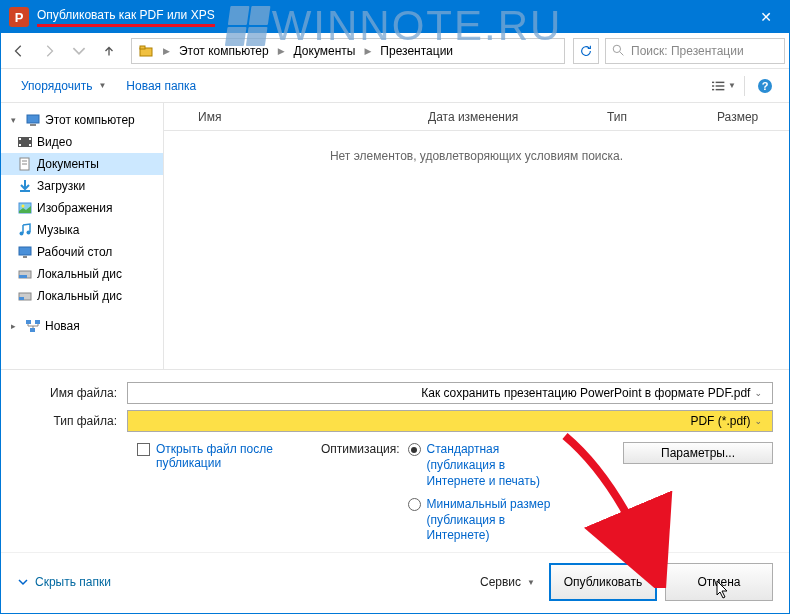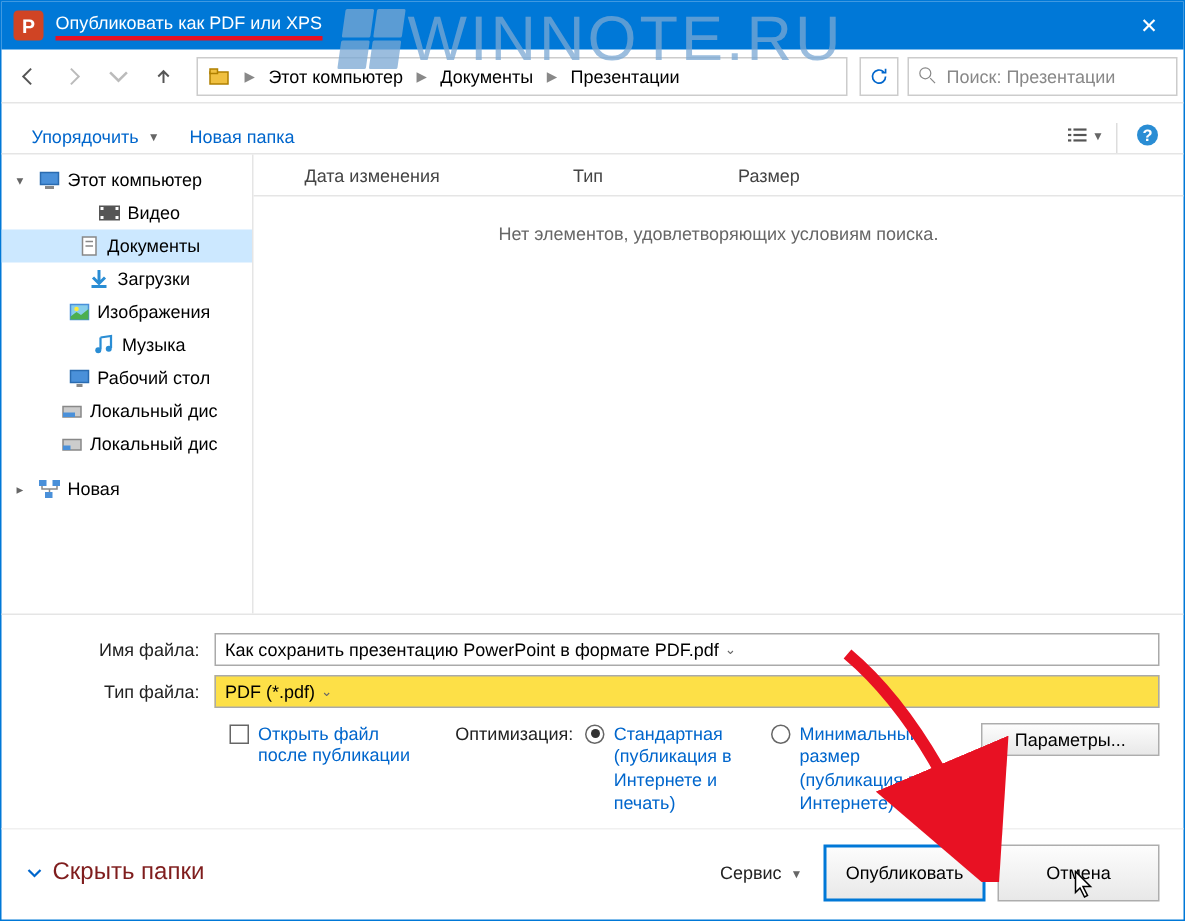--- a/index.html
+++ b/index.html
@@ -14,59 +14,59 @@
 .nav-btn { width: 28px; height: 28px; display: flex; align-items: center; justify-content: center; color: #666; cursor: pointer; border-radius:2px;}
 .nav-btn svg { width: 14px; height: 14px; }
 .nav-btn.disabled { color: #bbb; }
 .nav-sep { width:1px; height:20px; background:#ddd; margin:0 4px;}
 .path-box { flex: 1; height: 26px; border: 1px solid #ccc; display: flex; align-items: center; font-size: 12px; margin: 0 6px; background:#fff;}
 .path-seg { padding: 0 6px; display: flex; align-items: center; gap:4px; height:100%; cursor:pointer;}
 .path-caret { color:#888; font-size:9px; padding:0 3px;}
 .path-icon { width:16px; height:16px; display:inline-flex; align-items:center; justify-content:center;}
 .refresh-btn { width:26px; height:26px; border:1px solid #ccc; display:flex;align-items:center;justify-content:center; margin-right:4px; cursor:pointer;}
 .search-box { width: 180px; height: 26px; border: 1px solid #ccc; display: flex; align-items: center; padding: 0 6px; font-size: 12px; color: #888; gap:6px;}
-.toolbar { height: 34px; display: flex; align-items: flex-end; padding: 0 12px; font-size: 12px; color: #0066cc; gap:4px; border-bottom:1px solid #e5e5e5;}
+.toolbar { height: 34px; display: flex; align-items: center; padding: 0 12px; font-size: 12px; color: #0066cc; gap:4px; border-bottom:1px solid #e5e5e5;}
 .toolbar-btn { padding: 4px 8px; cursor: pointer; display:flex; align-items:center; gap:4px;}
 .dropdown-caret { font-size: 8px; color: #666; margin-left:2px;}
 .toolbar-spacer { flex: 1; }
 .view-icon { width:24px; height:24px; display:flex; align-items:center; justify-content:center; cursor:pointer;}
 .content { flex: 1; display: flex; min-height: 0; }
 .sidebar { width: 168px; border-right: 1px solid #e5e5e5; overflow: hidden; font-size: 12px; padding: 6px 0;}
 .tree-item { display: flex; align-items: center; padding: 2px 0 2px 10px; gap: 4px; cursor: pointer; white-space: nowrap; height:22px;}
 .tree-item.selected { background: #cce8ff; }
-.tree-item.sub { padding-left: 16px; justify-content: center; }
+.tree-item.sub { padding-left: 16px; }
 .tree-caret { width: 10px; font-size: 9px; color: #666; }
 .tree-icon { width: 16px; height: 16px; display:inline-flex; align-items:center; justify-content:center;}
 .tree-spacer { height: 8px; }
 .file-area { flex: 1; display: flex; flex-direction: column; }
 .col-headers { height: 28px; border-bottom: 1px solid #e5e5e5; display: flex; align-items: center; font-size: 12px; color: #444; padding-left:26px;}
 .col-h { padding: 0 8px; }
 .col-h.name { width: 230px; }
 .col-h.date { width: 150px; }
 .col-h.type { width: 110px; margin-left: 29px; }
 .col-h.size { width: 80px; }
 .empty-msg { text-align: center; color: #666; font-size: 12px; margin-top: 18px; }
-.bottom { border-top: 1px solid #e5e5e5; padding: 12px 16px 8px 32px; font-size: 12px; }
+.bottom { border-top: 1px solid #e5e5e5; padding: 12px 16px 8px 16px; font-size: 12px; }
 .field-row { display: flex; align-items: center; margin-bottom: 6px; }
 .field-label { width: 110px; text-align: right; padding-right: 10px; color: #222; }
 .field-input { flex: 1; height: 22px; border: 1px solid #aaa; padding: 0 6px; font-size: 12px; background:#fff;}
-.field-combo { display:flex; align-items:center; justify-content:flex-start;}
+.field-combo { display:flex; align-items:center; justify-content:flex-end;}
 .combo-arrow { color:#666; padding:0 4px; font-size:9px;}
 .options-area { display: flex; margin-top: 10px; padding-left: 120px; gap: 24px; align-items:flex-start;}
 .checkbox-row { display: flex; align-items: flex-start; gap: 6px; color: #0066cc; cursor: pointer; width:160px;}
 .checkbox-box { width: 13px; height: 13px; border: 1px solid #666; background:#fff; flex-shrink:0; margin-top:1px;}
-.opt-col { display: flex; flex-direction: row; gap: 8px; }
+.opt-col { display: flex; flex-direction: column; gap: 8px; }
 .opt-label { color: #222; }
 .radio-row { display: flex; align-items: flex-start; gap: 6px; }
 .radio-circle { width: 13px; height: 13px; border: 1px solid #666; border-radius: 50%; flex-shrink:0; margin-top:1px; display:flex; align-items:center; justify-content:center; background:#fff;}
 .radio-circle.sel::after { content:''; width:6px; height:6px; background:#333; border-radius:50%;}
 .radio-label { color: #0066cc; max-width: 140px; line-height:1.3;}
 .params-btn { width: 150px; height: 22px; border: 1px solid #adadad; background: linear-gradient(#fdfdfd,#e8e8e8); font-size: 12px; cursor: pointer; margin-left:auto; align-self:flex-start;}
 .button-row { display: flex; align-items: center; justify-content: flex-end; gap: 8px; padding: 10px 16px 12px 16px; border-top:1px solid #f0f0f0;}
-.hide-folders { display: flex; align-items: center; gap: 6px; color: #7f1d1d; cursor: pointer; margin-right:auto; font-size:16px;}
+.hide-folders { display: flex; align-items: center; gap: 6px; color: #0369a1; cursor: pointer; margin-right:auto; font-size:12px;}
 .svc-btn { display:flex; align-items:center; gap:4px; color:#222; font-size:12px; cursor:pointer; padding:2px 6px;}
 .std-btn { min-width: 108px; height: 38px; border: 1px solid #adadad; background: linear-gradient(#fdfdfd,#e8e8e8); font-size: 12px; cursor: pointer; }
 .std-btn.primary { border-color: #0078d7; box-shadow: 0 0 0 1px #0078d7 inset; }
 .watermark { position: absolute; top: 2px; left: 50%; transform: translateX(-50%); display:flex; align-items:center; gap:4px; pointer-events:none; opacity:0.75; z-index:100;}
 .watermark-text { font-size: 42px; font-weight: 300; color: #7aa8d4; letter-spacing: 2px; font-family: Arial, sans-serif;}
 .watermark-flag { width:40px; height:40px; display:grid; grid-template-columns:1fr 1fr; grid-template-rows:1fr 1fr; gap:2px; transform: skewX(-8deg);}
 .watermark-flag span { background:#7aa8d4; border-radius:1px;}
 .red-arrow { position: absolute; pointer-events: none; z-index:50;}
 .cursor { position:absolute; width:14px; height:20px; z-index:51; pointer-events:none;}
 </style>
@@ -270,20 +270,21 @@
               <rect x="5" y="10" width="5" height="4" fill="#4a90d9"></rect>
               <path d="M3 6 L3 8 L13 8 L13 6 M8 8 L8 10" stroke="#888" fill="none"></path>
             </svg>
           </span>
         <span>Новая</span>
       </div>
     </div>
 
     <div class="file-area">
       <div class="col-headers">
+        <div class="col-h name">Имя</div>
         <div class="col-h date">Дата изменения</div>
         <div class="col-h type">Тип</div>
         <div class="col-h size">Размер</div>
       </div>
       <div class="empty-msg">Нет элементов, удовлетворяющих условиям поиска.</div>
     </div>
   </div>
 
   <div class="bottom">
     <div class="field-row">

